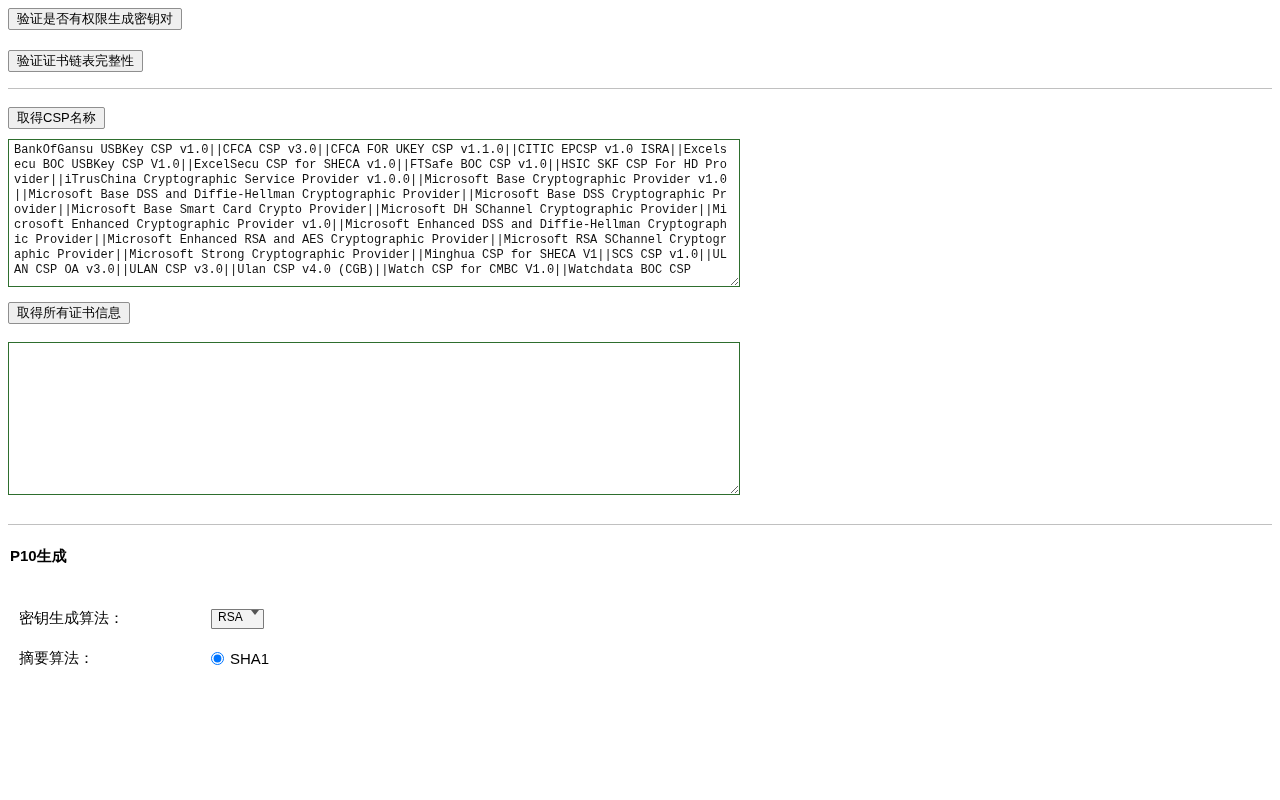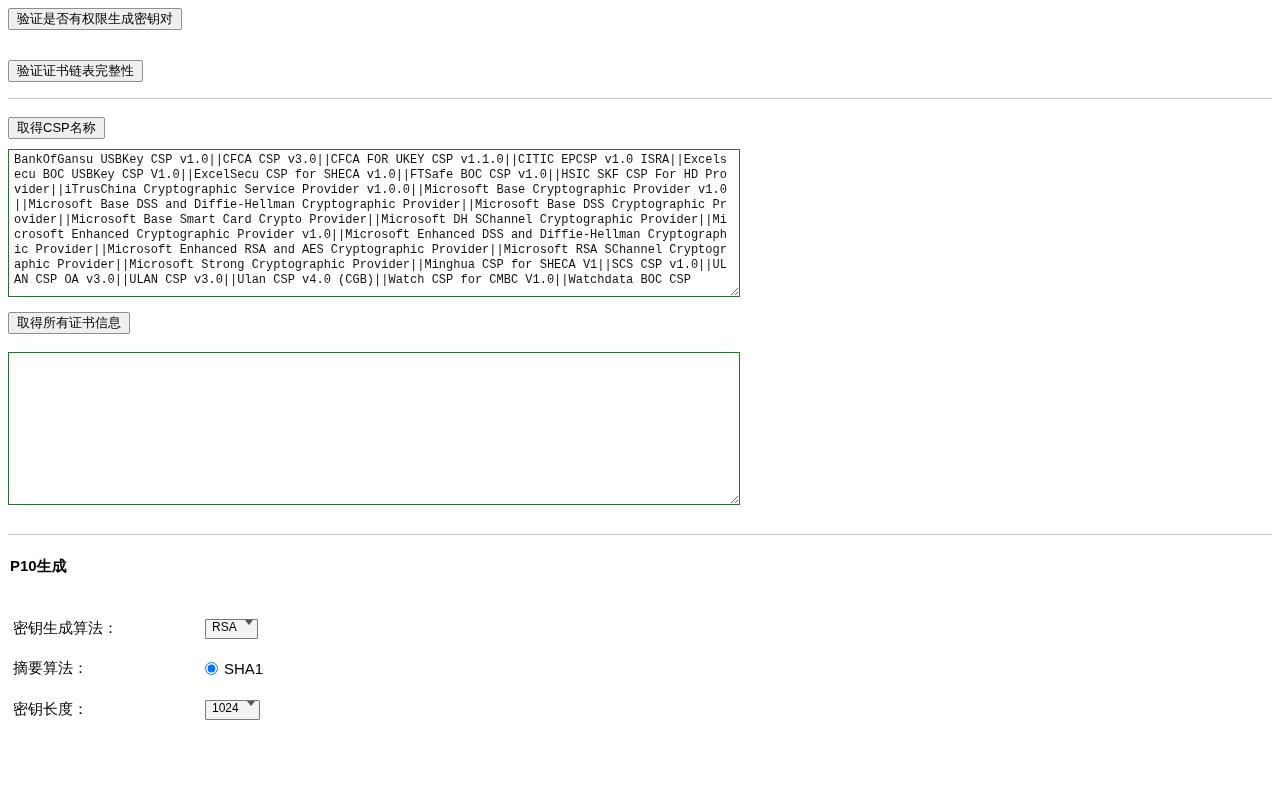--- a/index.html
+++ b/index.html
@@ -62,21 +62,21 @@
   }
   h3.p10 {
     font-size: 15px;
     font-weight: 700;
     margin: 22px 0 22px 0;
     padding-left: 2px;
   }
   table.form {
     border-collapse: separate;
     border-spacing: 0 18px;
-    margin-left: 4px;
+    margin-left: 10px;
   }
   table.form td.label {
     width: 190px;
     font-size: 15px;
     vertical-align: middle;
     color: #000;
   }
   table.form td.field {
     font-size: 15px;
     vertical-align: middle;
@@ -112,21 +112,21 @@
   }
 </style>
 </head>
 <body>
 <div class="page">
 
   <div class="block">
     <button class="native">验证是否有权限生成密钥对</button>
   </div>
 
-  <div class="block" style="margin-top:30px;">
+  <div class="block" style="margin-top:20px;">
     <button class="native">验证证书链表完整性</button>
   </div>
 
   <hr class="sep">
 
   <div class="block" style="margin-bottom:10px;">
     <button class="native">取得CSP名称</button>
   </div>
 
   <textarea class="csp" style="">BankOfGansu USBKey CSP v1.0||CFCA CSP v3.0||CFCA FOR UKEY CSP v1.1.0||CITIC EPCSP v1.0 ISRA||Excelsecu BOC USBKey CSP V1.0||ExcelSecu CSP for SHECA v1.0||FTSafe BOC CSP v1.0||HSIC SKF CSP For HD Provider||iTrusChina Cryptographic Service Provider v1.0.0||Microsoft Base Cryptographic Provider v1.0||Microsoft Base DSS and Diffie-Hellman Cryptographic Provider||Microsoft Base DSS Cryptographic Provider||Microsoft Base Smart Card Crypto Provider||Microsoft DH SChannel Cryptographic Provider||Microsoft Enhanced Cryptographic Provider v1.0||Microsoft Enhanced DSS and Diffie-Hellman Cryptographic Provider||Microsoft Enhanced RSA and AES Cryptographic Provider||Microsoft RSA SChannel Cryptographic Provider||Microsoft Strong Cryptographic Provider||Minghua CSP for SHECA V1||SCS CSP v1.0||ULAN CSP OA v3.0||ULAN CSP v3.0||Ulan CSP v4.0 (CGB)||Watch CSP for CMBC V1.0||Watchdata BOC CSP</textarea>
@@ -154,25 +154,16 @@
     </tr>
     <tr>
       <td class="label">摘要算法：</td>
       <td class="field">
         <label class="radio">
           <input type="radio" checked="" style="">
           <span>SHA1</span>
         </label>
       </td>
     </tr>
-    <tr>
-      <td class="label">密钥长度：</td>
-      <td class="field">
-        <span class="select-wrap">
-          <span class="val">1024</span>
-          <span class="caret"></span>
-        </span>
-      </td>
-    </tr>
   </tbody>
     </table>
 
 </div>
 
 </body></html>

